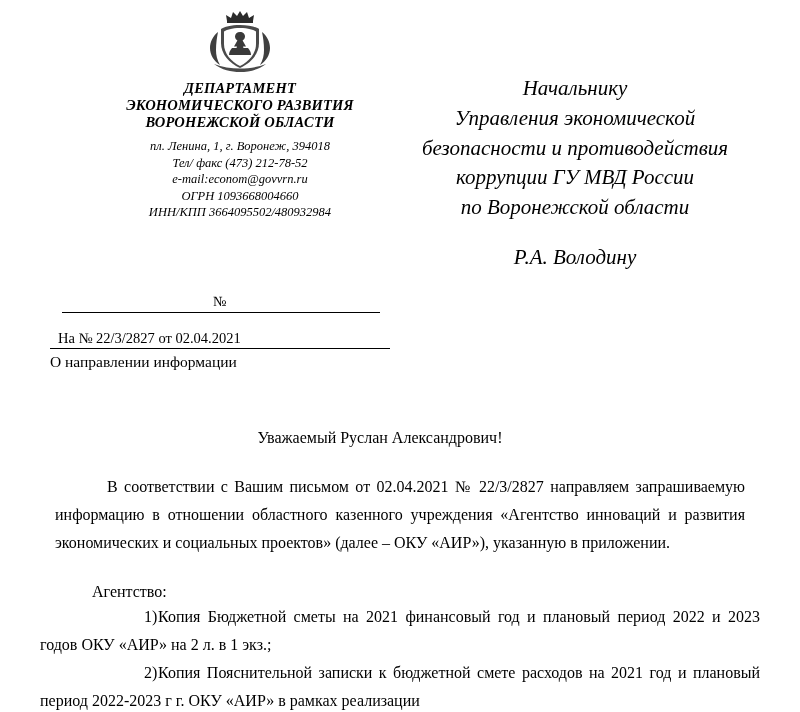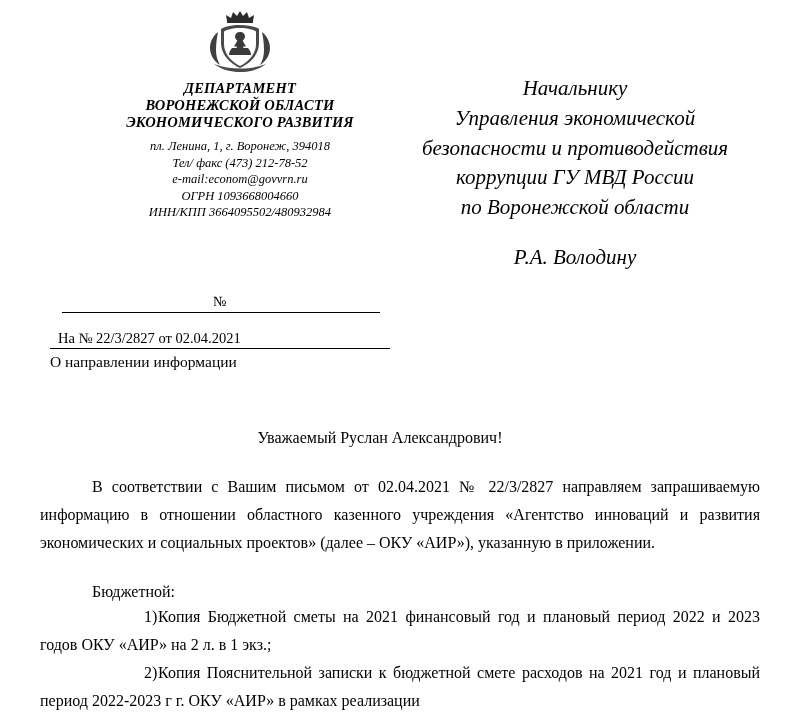--- a/index.html
+++ b/index.html
@@ -123,21 +123,21 @@
     font-size: 16px;
     padding-right: 40px;
   }
   .body-text {
     margin-top: 26px;
     font-size: 16px;
     line-height: 1.75;
     text-align: justify;
   }
   .body-text p {
-    margin: 0;
+    margin: 15px;
     text-indent: 52px;
   }
   .attachment-head {
     margin-top: 26px;
     font-size: 16px;
     text-indent: 52px;
   }
   .att-list {
     margin-top: 2px;
     font-size: 16px;
@@ -174,22 +174,22 @@
           <path d="M38 40 c-2 2-3 5-3 7 h22 c0-2-1-5-3-7z" fill="#3a3a3a"></path>
 
           <path d="M24 24 c-5 4-8 10-8 16 c0 7 4 13 10 17 c-3-5-4-10-4-15 c0-7 1-13 2-18z" fill="#3f3f3f"></path>
           <path d="M68 24 c5 4 8 10 8 16 c0 7-4 13-10 17 c3-5 4-10 4-15 c0-7-1-13-2-18z" fill="#3f3f3f"></path>
           <path d="M20 56 c8 6 17 8 26 8 c9 0 18-2 26-8 c-8 3-17 4.5-26 4.5 c-9 0-18-1.5-26-4.5z" fill="#4a4a4a"></path>
         </g>
       </svg>
 
       <div class="dept-name">
         <span class="dept-line">ДЕПАРТАМЕНТ</span>
+        <span class="dept-line">ЭКОНОМИЧЕСКОГО РАЗВИТИЯ</span>
         <span class="dept-line">ВОРОНЕЖСКОЙ ОБЛАСТИ</span>
-        <span class="dept-line">ЭКОНОМИЧЕСКОГО РАЗВИТИЯ</span>
       </div>
 
       <div class="contacts">
         <div>пл. Ленина, 1, г. Воронеж, 394018</div>
         <div>Тел/ факс (473) 212-78-52</div>
         <div>e-mail:econom@govvrn.ru</div>
         <div>ОГРН 1093668004660</div>
         <div>ИНН/КПП 3664095502/480932984</div>
       </div>
     </div>
@@ -216,21 +216,21 @@
   </div>
 
   <div class="subject">О направлении информации</div>
 
   <div class="salutation">Уважаемый Руслан Александрович!</div>
 
   <div class="body-text">
     <p>В соответствии с Вашим письмом от 02.04.2021 № 22/3/2827 направляем запрашиваемую информацию в отношении областного казенного учреждения «Агентство инноваций и развития экономических и социальных проектов» (далее – ОКУ «АИР»), указанную в приложении.</p>
   </div>
 
-  <div class="attachment-head">Бюджетной:</div>
+  <div class="attachment-head">Агентство:</div>
 
   <div class="att-list">
     <p class="att-item">
       <span class="num">1)</span><span>Копия Бюджетной сметы на 2021 финансовый год и плановый период 2022 и 2023 годов ОКУ «АИР» на 2 л. в 1 экз.;</span>
     </p>
     <p class="att-item">
       <span class="num">2)</span><span>Копия Пояснительной записки к бюджетной смете расходов на 2021 год и плановый период 2022-2023 г г. ОКУ «АИР» в рамках реализации</span>
     </p>
   </div>
 

